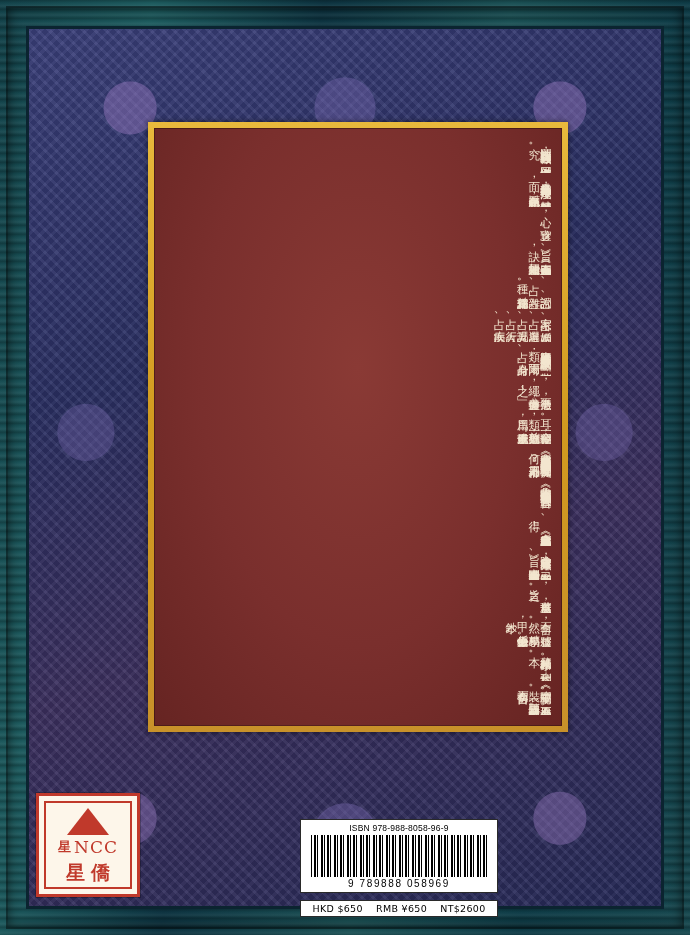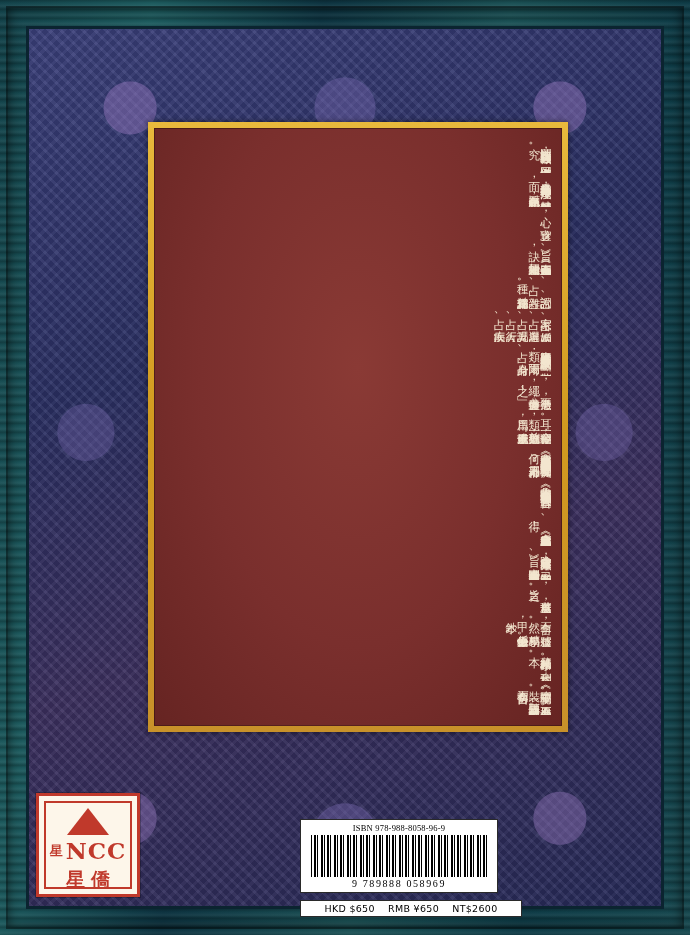--- a/index.html
+++ b/index.html
@@ -152,22 +152,22 @@
     gap: 3px;
     margin-top: 2px;
   }
   .seal-star {
     color: #c0392b;
     font-size: 13px;
     font-weight: bold;
   }
   .seal-ncc {
     color: #c0392b;
-    font-size: 23px;
-    font-weight: bold;
+    font-size: 17px;
+    font-weight: normal;
     letter-spacing: 1px;
     font-family: "DejaVu Serif", serif;
   }
   .seal-cn {
     display: flex;
     gap: 6px;
     margin-top: 3px;
     color: #c0392b;
     font-size: 19px;
     font-weight: bold;
@@ -175,21 +175,21 @@
 
   
   .barcode-block {
     position: absolute;
     left: 300px; bottom: 42px;
     width: 196px;
     background: #ffffff;
     border: 1px solid #2a2a2a;
     padding: 2px 0 3px 0;
     text-align: center;
-    font-family: Liberation Serif, serif;
+    font-family: Liberation Sans, sans-serif;
   }
   .isbn-text {
     font-size: 8.5px;
     color: #000;
     letter-spacing: 0.2px;
     margin: 1px 0 2px 0;
   }
   .bars {
     height: 42px;
     margin: 0 10px;
@@ -207,21 +207,21 @@
   }
   .price-bar {
     position: absolute;
     left: 300px; bottom: 18px;
     width: 196px;
     background: #ffffff;
     border: 1px solid #2a2a2a;
     text-align: center;
     font-size: 9.5px;
     color: #000;
-    padding: 2px 12px;
+    padding: 2px 0;
     letter-spacing: 0.3px;
   }
 </style>
 </head>
 <body>
 
 <div class="cover">
 
   <div class="wood-frame"></div>
 

